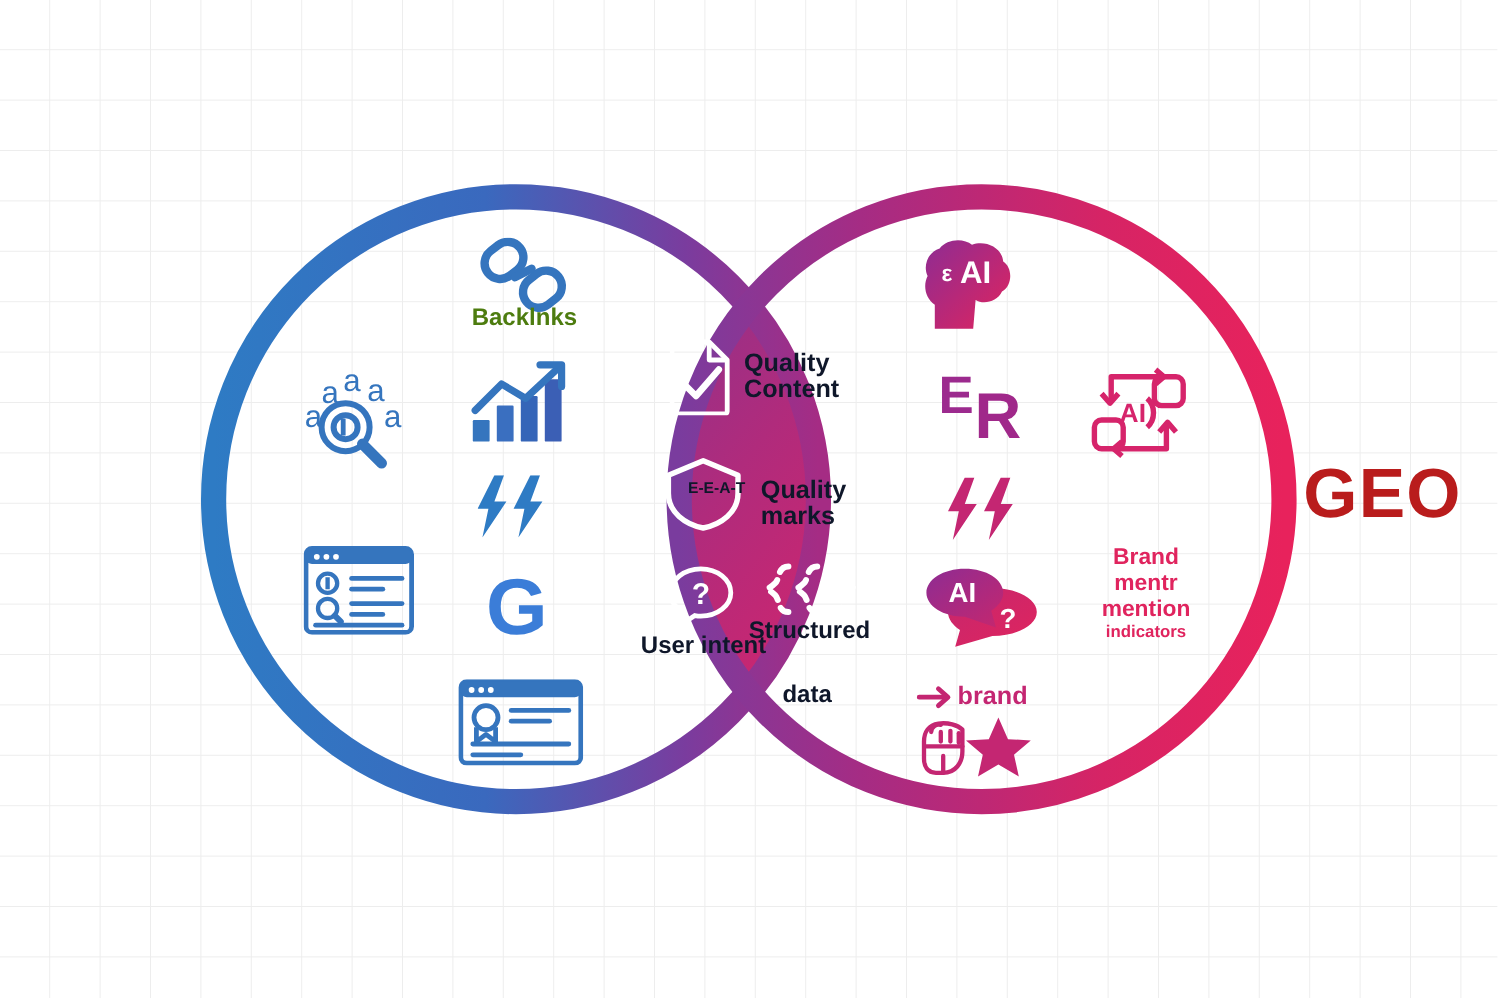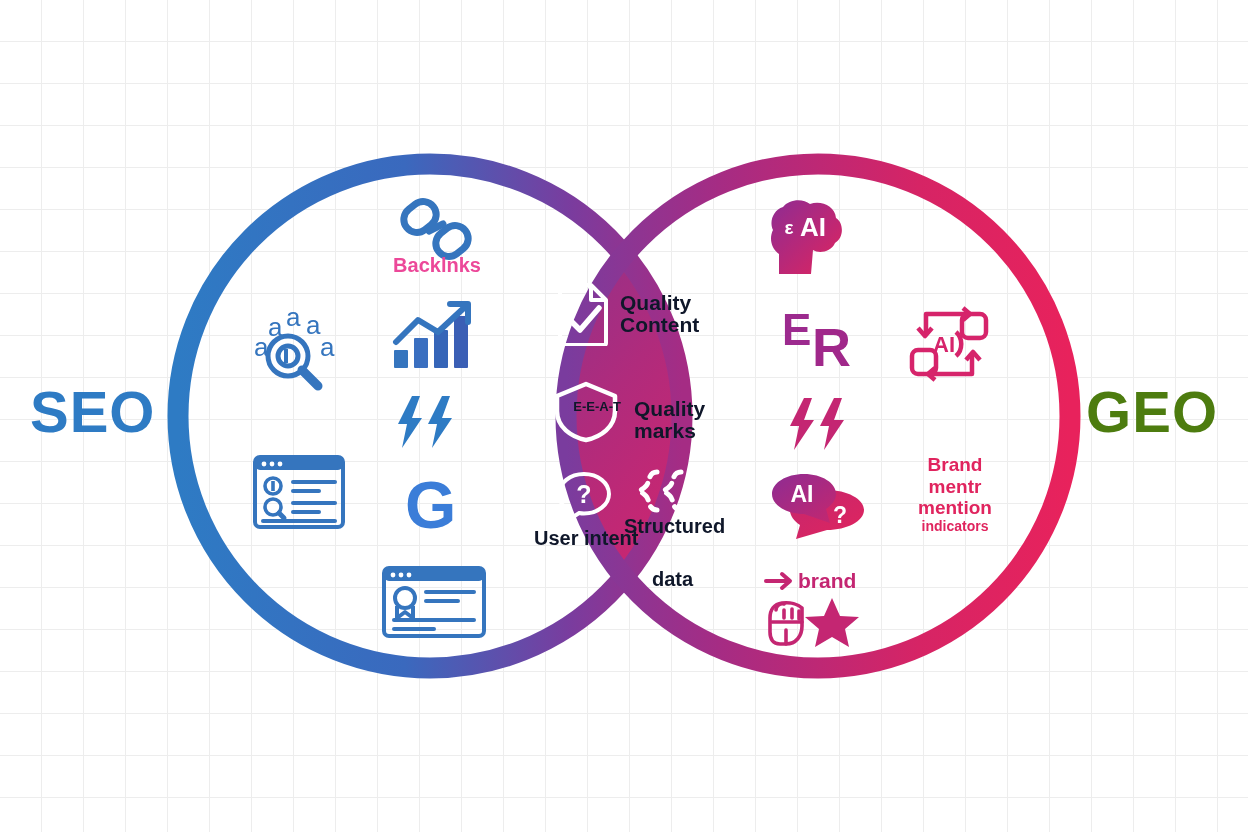--- a/index.html
+++ b/index.html
@@ -21,24 +21,24 @@
   }
   svg.venn{position:absolute;left:0;top:0;width:1248px;height:832px;}
   .side-label{
     position:absolute;
     font-weight:bold;
     font-size:58px;
     letter-spacing:1px;
     line-height:1;
   }
   #seo-label{left:30px;top:383px;color:#2E7BC4;}
-  #geo-label{right:30px;top:383px;color:#4d7c0f;text-align:right;}
+  #geo-label{right:30px;top:383px;color:#b91c1c;text-align:right;}
   .txt{position:absolute;font-weight:bold;line-height:1.08;}
   .white{color:#0f172a;}
-  .blue{color:#ec4899;}
+  .blue{color:#4d7c0f;}
   .pink{color:#E0245E;}
   .ctr{text-align:center;}
 </style>
 </head>
 <body>
 
 <div id="stage">
 
   <div class="grid-bg"></div>
 
@@ -69,21 +69,20 @@
 
     <g clip-path="url(#clipRight)">
       <circle cx="430" cy="416" r="252" fill="url(#gLens)"></circle>
     </g>
 
     <circle cx="430" cy="416" r="252" fill="none" stroke="url(#gLeftRing)" stroke-width="21"></circle>
 
     <circle cx="818" cy="416" r="252" fill="none" stroke="url(#gRightRing)" stroke-width="21"></circle>
   </svg>
 
-  <div class="side-label" id="seo-label">SEO</div>
   <div class="side-label" id="geo-label">GEO</div>
 
   <svg style="position:absolute;left:395;top:198px;left:395px;" width="84" height="66" viewBox="0 0 84 66">
     <g fill="none" stroke="#3575BE" stroke-width="7" stroke-linecap="round">
       <rect x="8" y="6" width="34" height="26" rx="13" transform="rotate(-38 25 19)"></rect>
       <rect x="40" y="30" width="34" height="26" rx="13" transform="rotate(-38 57 43)"></rect>
       <line x1="34" y1="33" x2="48" y2="26"></line>
     </g>
   </svg>
   <div class="txt blue ctr" style="left:383px;top:255px;width:108px;font-size:20px;">Backlnks</div>

